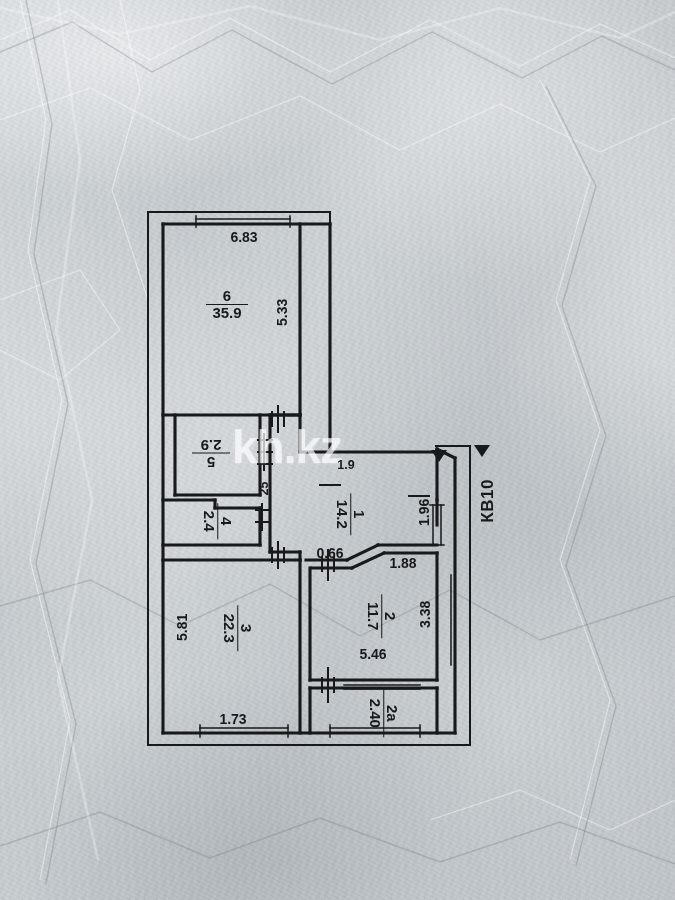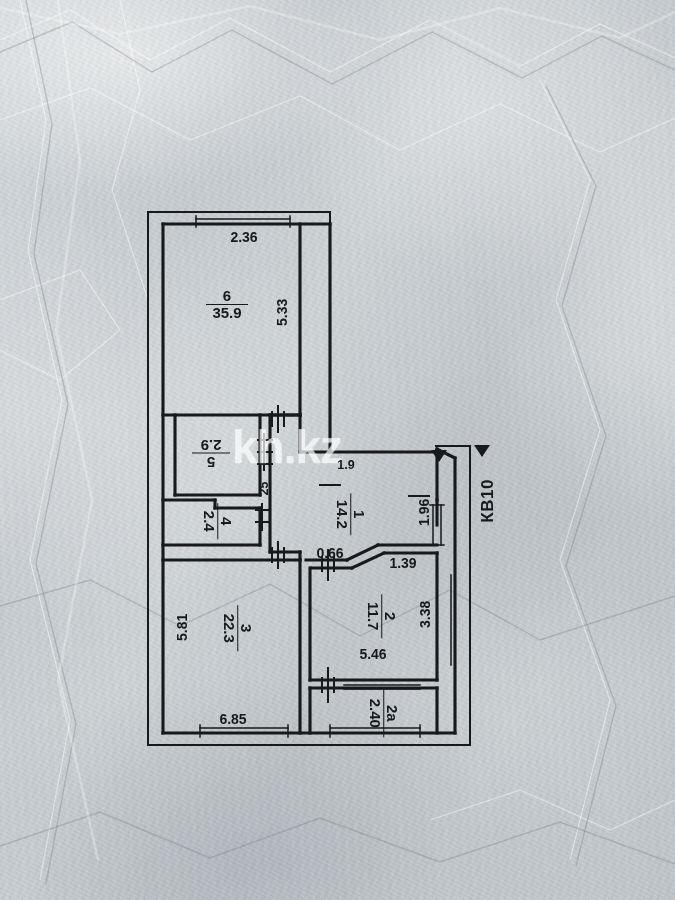--- a/index.html
+++ b/index.html
@@ -278,21 +278,21 @@
 
   <g>
     <path class="tick" d="M319 485 L341 485"></path>
     <path class="tick" d="M408 496 L430 496"></path>
   </g>
 </svg>
 </div>
 
 <div id="wm">kh.kz</div>
 
-<div class="lbl dim" style="left:214px;top:230px;width:60px;">2.36</div>
+<div class="lbl dim" style="left:214px;top:230px;width:60px;">6.83</div>
 
 <div class="lbl dim r90" style="left:258px;top:305px;width:48px;">5.33</div>
 
 <div class="lbl room" style="left:206px;top:288px;width:42px;">
   <span class="num">6</span>
   <span class="area">35.9</span>
 </div>
 
 <div class="lbl room-inv r180" style="left:192px;top:437px;width:38px;">
   <span class="num">5</span>
@@ -315,30 +315,30 @@
 
 <div class="lbl dim r90" style="left:402px;top:505px;width:44px;">1.96</div>
 
 <div class="lbl kv r90" style="left:457px;top:492px;width:62px;">КВ10</div>
 <div style="position:absolute;left:474px;top:445px;width:0;height:0;
             border-left:8px solid transparent;border-right:8px solid transparent;
             border-top:12px solid #17191b;"></div>
 
 <div class="lbl dim" style="left:305px;top:546px;width:50px;">0.66</div>
 
-<div class="lbl dim" style="left:378px;top:556px;width:50px;">1.39</div>
+<div class="lbl dim" style="left:378px;top:556px;width:50px;">1.88</div>
 
 <div class="lbl room r90cw" style="left:215px;top:612px;width:46px;">
   <span class="num">3</span>
   <span class="area">22.3</span>
 </div>
 
 <div class="lbl dim r90" style="left:160px;top:620px;width:44px;">5.81</div>
 
-<div class="lbl dim" style="left:206px;top:712px;width:54px;">6.85</div>
+<div class="lbl dim" style="left:206px;top:712px;width:54px;">1.73</div>
 
 <div class="lbl room r90cw" style="left:360px;top:600px;width:44px;">
   <span class="num">2</span>
   <span class="area">11.7</span>
 </div>
 
 <div class="lbl dim r90" style="left:403px;top:607px;width:44px;">3.38</div>
 
 <div class="lbl dim" style="left:347px;top:647px;width:52px;">5.46</div>
 

